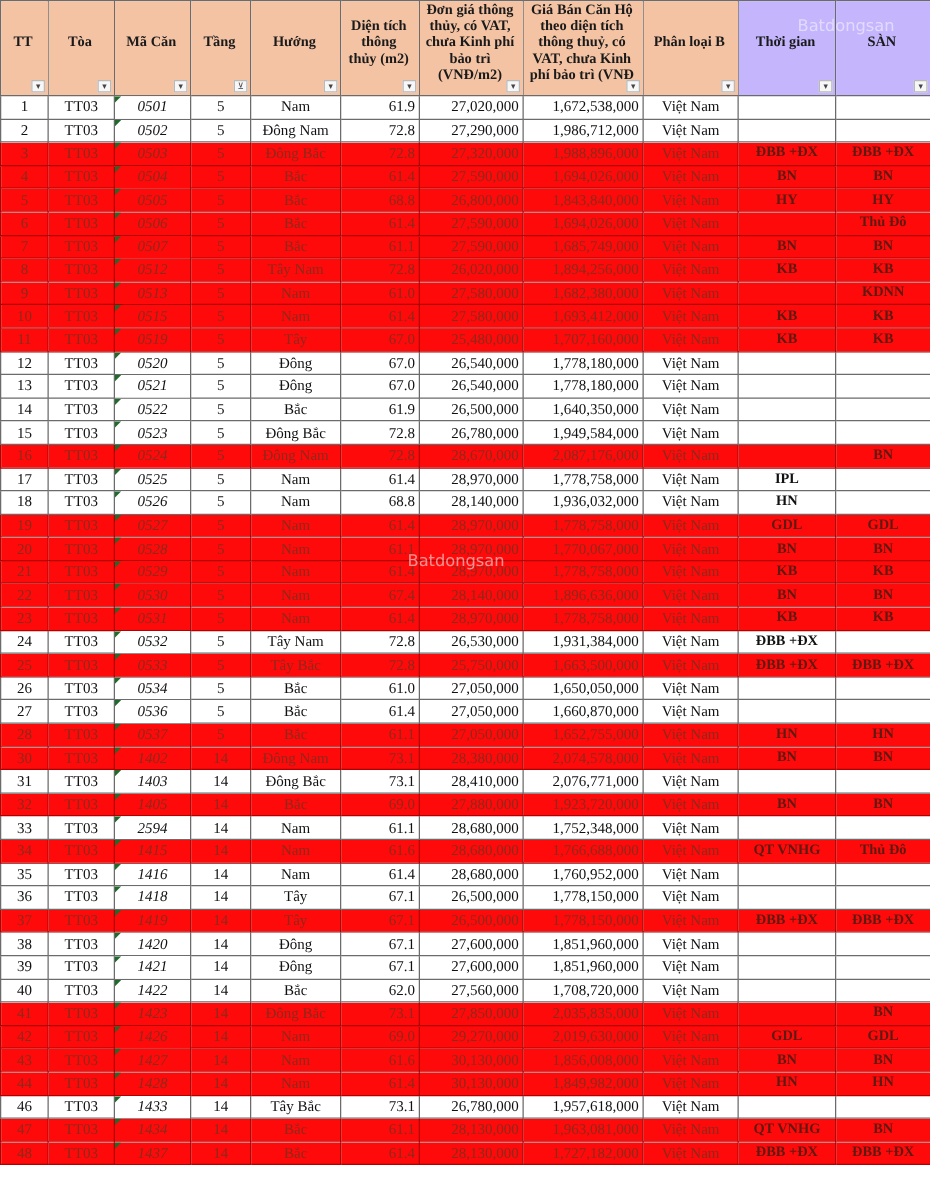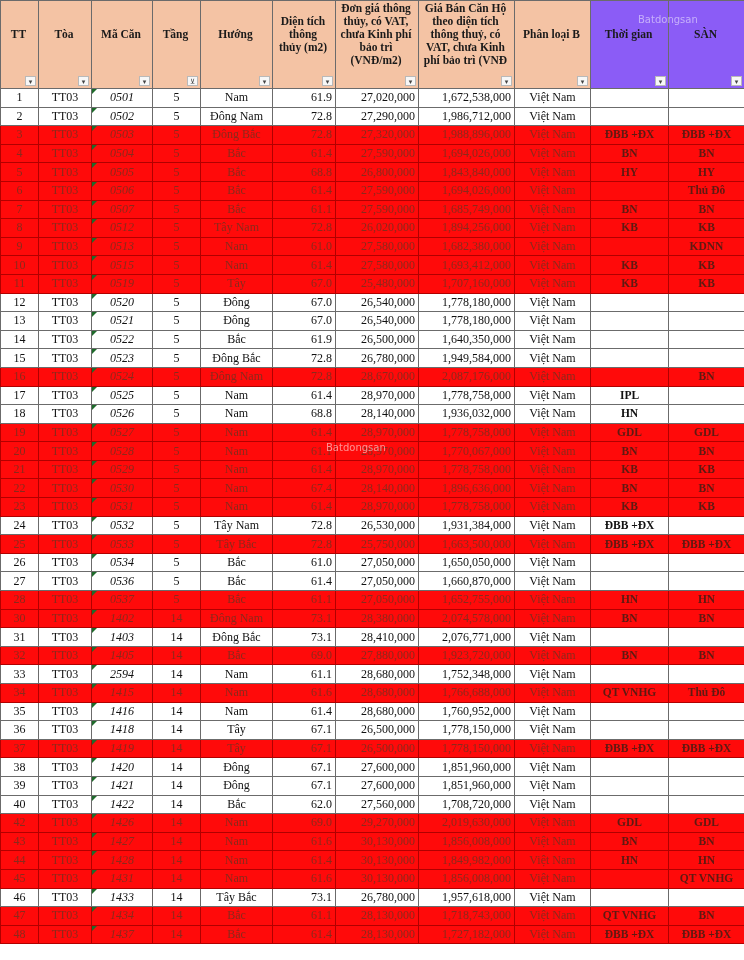--- a/index.html
+++ b/index.html
@@ -1,31 +1,31 @@
 <!DOCTYPE html>
 <html><head>
 <meta charset="utf-8">
 <style>
   html, body { margin:0; padding:0; background:#ffffff; }
   body { width:744px; height:960px; overflow:hidden; font-family:"Liberation Serif", "DejaVu Serif", serif; }
   table { border-collapse:collapse; table-layout:fixed; width:744px; }
   th, td { border:1px solid #6b6b6b; padding:0 3px; overflow:hidden; white-space:nowrap; }
-  thead th { height:67px; background:#f4c3a4; font-weight:bold; font-size:11.5px; line-height:13px; color:#1a1a1a; position:relative; white-space:normal; vertical-align:middle; text-align:center; padding:0 6px 20px 4px; }
-  thead th.green { background:#8b5cf6; }
+  thead th { height:67px; background:#f4c3a4; font-weight:bold; font-size:11.5px; line-height:13px; color:#1a1a1a; position:relative; white-space:normal; vertical-align:middle; text-align:center; padding:0 6px 8px 4px; }
+  thead th.green { background:#c4b5fd; }
   .filter-btn { position:absolute; right:2px; bottom:2px; width:11px; height:10px; background:#f7f7f7; border:1px solid #b9b9b9; font-size:7px; line-height:10px; text-align:center; color:#444; padding:0; box-sizing:border-box; }
   tbody td { height:17.6px; font-size:12px; color:#111; line-height:17px; }
   td.c { text-align:center; }
   td.r { text-align:right; }
   td.b { font-weight:bold; text-align:center; font-size:11.5px; }
   tr.sold td { background:#ff0a0a; color:#8a2a1c; border-color:#b10000; }
   tr.sold td.b { color:#5e1a12; }
   tr.normal td { background:#ffffff; }
   td.tri { position:relative;font-style:italic; }
   td.tri::before { content:""; position:absolute; left:0; top:0; width:0; height:0; border-top:5px solid #1e6b2b; border-right:5px solid transparent; }
-  .watermark { position:absolute; font-family:"DejaVu Sans", sans-serif; color:rgba(255,255,255,0.55); font-size:10px; pointer-events:none; }
+  .watermark { position:absolute; font-family:"DejaVu Sans", sans-serif; color:rgba(255,255,255,0.55); font-size:13px; pointer-events:none; }
   .wm-top { left:638px; top:14px; color:rgba(255,255,255,0.5); }
   .wm-mid { left:326px; top:442px; }
 </style>
 </head>
 <body>
 
 <div style="position:relative;width:744px;height:960px;">
 <table>
   <colgroup>
     <col style="width:38px">
@@ -557,20 +557,33 @@
           <td class="c">14</td>
           <td class="c">Bắc</td>
           <td class="r">62.0</td>
           <td class="r">27,560,000</td>
           <td class="r">1,708,720,000</td>
           <td class="c">Việt Nam</td>
           <td class="b"></td>
           <td class="b"></td>
         </tr>
         <tr class="sold">
+          <td class="c">41</td>
+          <td class="c">TT03</td>
+          <td class="c tri">1423</td>
+          <td class="c">14</td>
+          <td class="c">Đông Bắc</td>
+          <td class="r">73.1</td>
+          <td class="r">27,850,000</td>
+          <td class="r">2,035,835,000</td>
+          <td class="c">Việt Nam</td>
+          <td class="b"></td>
+          <td class="b">BN</td>
+        </tr>
+        <tr class="sold">
           <td class="c">42</td>
           <td class="c">TT03</td>
           <td class="c tri">1426</td>
           <td class="c">14</td>
           <td class="c">Nam</td>
           <td class="r">69.0</td>
           <td class="r">29,270,000</td>
           <td class="r">2,019,630,000</td>
           <td class="c">Việt Nam</td>
           <td class="b">GDL</td>
@@ -594,33 +607,20 @@
           <td class="c">TT03</td>
           <td class="c tri">1428</td>
           <td class="c">14</td>
           <td class="c">Nam</td>
           <td class="r">61.4</td>
           <td class="r">30,130,000</td>
           <td class="r">1,849,982,000</td>
           <td class="c">Việt Nam</td>
           <td class="b">HN</td>
           <td class="b">HN</td>
-        </tr>
-        <tr class="sold">
-          <td class="c">45</td>
-          <td class="c">TT03</td>
-          <td class="c tri">1431</td>
-          <td class="c">14</td>
-          <td class="c">Nam</td>
-          <td class="r">61.6</td>
-          <td class="r">30,130,000</td>
-          <td class="r">1,856,008,000</td>
-          <td class="c">Việt Nam</td>
-          <td class="b"></td>
-          <td class="b">QT VNHG</td>
         </tr>
         <tr class="normal">
           <td class="c">46</td>
           <td class="c">TT03</td>
           <td class="c tri">1433</td>
           <td class="c">14</td>
           <td class="c">Tây Bắc</td>
           <td class="r">73.1</td>
           <td class="r">26,780,000</td>
           <td class="r">1,957,618,000</td>
@@ -629,21 +629,21 @@
           <td class="b"></td>
         </tr>
         <tr class="sold">
           <td class="c">47</td>
           <td class="c">TT03</td>
           <td class="c tri">1434</td>
           <td class="c">14</td>
           <td class="c">Bắc</td>
           <td class="r">61.1</td>
           <td class="r">28,130,000</td>
-          <td class="r">1,718,743,000</td>
+          <td class="r">1,963,081,000</td>
           <td class="c">Việt Nam</td>
           <td class="b">QT VNHG</td>
           <td class="b">BN</td>
         </tr>
         <tr class="sold">
           <td class="c">48</td>
           <td class="c">TT03</td>
           <td class="c tri">1437</td>
           <td class="c">14</td>
           <td class="c">Bắc</td>

